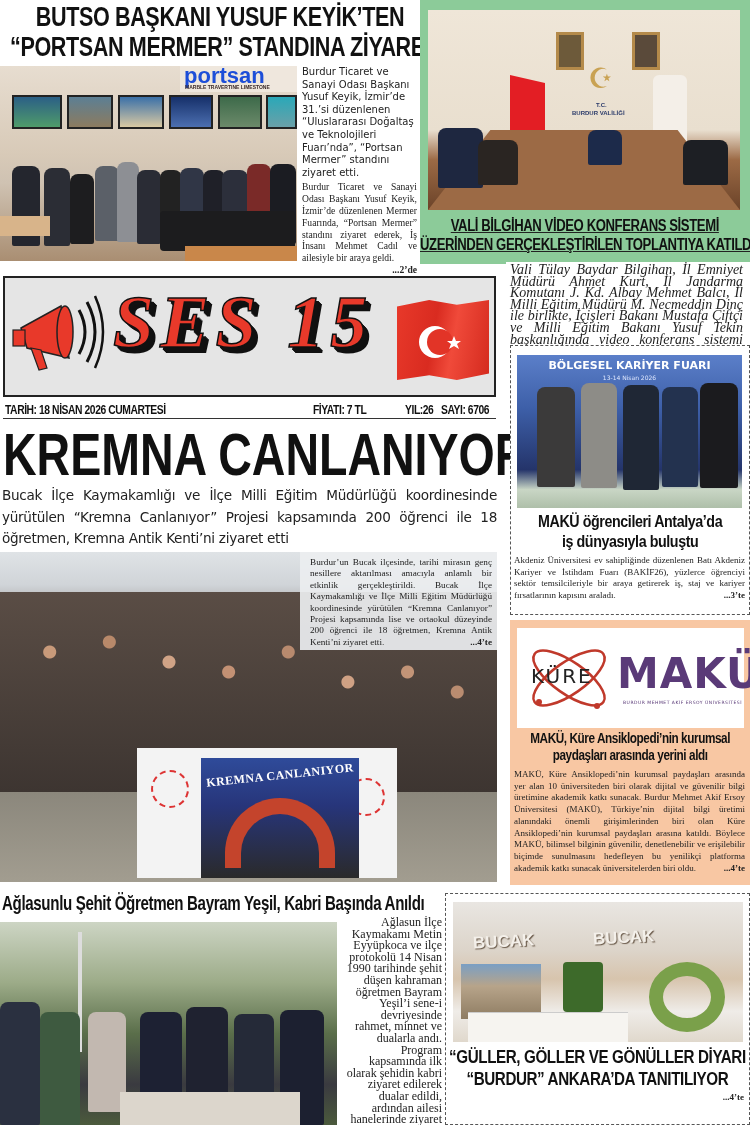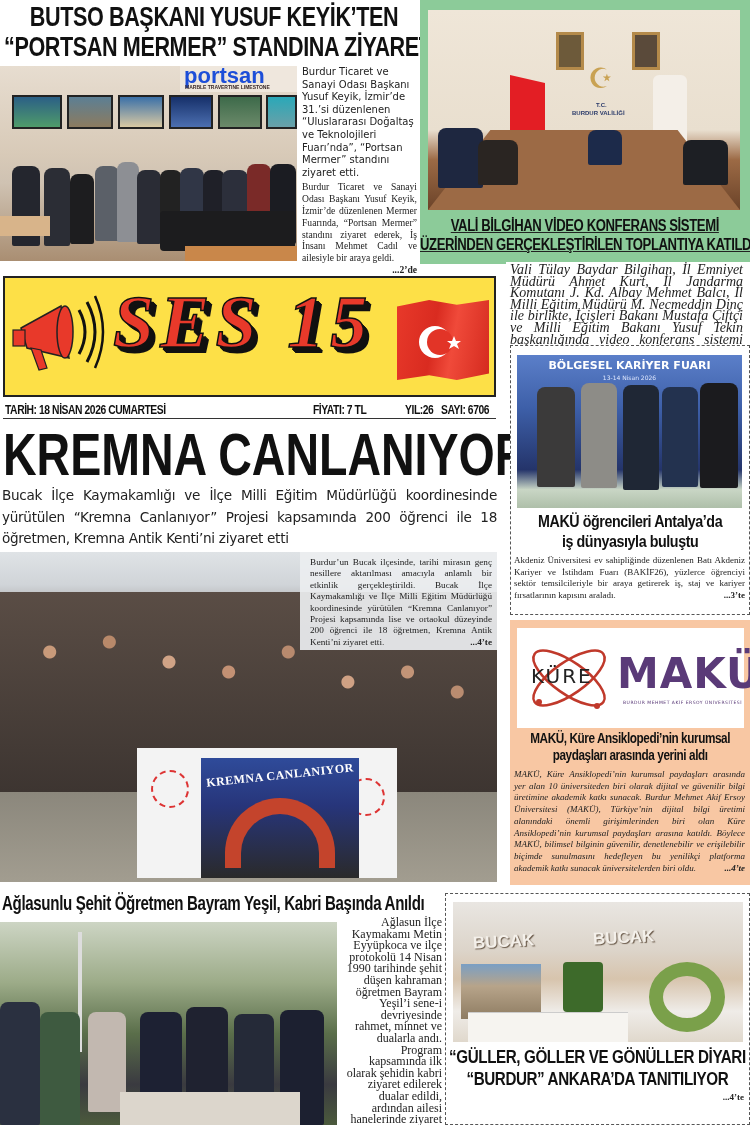--- a/index.html
+++ b/index.html
@@ -20,31 +20,31 @@
 
   .body-serif { font-family: "Liberation Serif", serif; font-size: 9.6px; line-height: 11.8px; color: #222; text-align: justify; }
   .body-sans { font-family: "DejaVu Sans", sans-serif; font-size: 10px; line-height: 12.2px; color: #222; }
   .cont { font-weight: 700; float: right; font-family: "Liberation Serif", serif; }
 
   
   .photo { position: absolute; overflow: hidden; }
   .person { position: absolute; border-radius: 8px 8px 2px 2px; }
 
   
-  #butso-title { left: 4px; top: 2px; width: 400px; }
+  #butso-title { left: 10px; top: 2px; width: 400px; }
   #butso-photo { left: 0; top: 66px; width: 297px; height: 195px;
     background: linear-gradient(#e7ddd0 0%, #d8cab8 45%, #cfc2b2 60%, #a98e72 100%); }
 
   
   #vali-box { left: 420px; top: 0; width: 330px; height: 264px; background: #8ccb99; }
   #vali-photo { left: 428px; top: 10px; width: 312px; height: 200px;
     background: linear-gradient(#efe6d8 0%, #e9dfcf 60%, #9c6a45 75%, #6b4329 100%); }
 
   
-  #masthead { left: 3px; top: 276px; width: 493px; height: 121px; border: 2px solid #222; background: #fde047; }
+  #masthead { left: 3px; top: 276px; width: 493px; height: 121px; border: 2px solid #222; background: #e5e5e5; }
   #dateline { left: 3px; top: 401px; width: 493px; height: 18px; border-bottom: 1.5px solid #333;
     font-family: "DejaVu Sans", sans-serif; font-weight: 700; font-size: 11px; color: #111; }
 
   
   #kremna-photo { left: 0; top: 552px; width: 497px; height: 330px;
     background: linear-gradient(#dfe3e6 0%, #d0d4d8 10%, #6b5f55 30%, #4e4540 60%, #8c8478 100%); }
   #kremna-text-bg { left: 300px; top: 552px; width: 197px; height: 98px; background: rgba(235,238,240,0.92); }
 
   
   .dashed { border: 1.5px dashed #555; }
@@ -228,21 +228,21 @@
     <circle cx="74" cy="72" r="3" fill="#c0392b"></circle>
   </svg>
   <div class="abs" style="left:14px; top:36px; font-family:'DejaVu Sans',sans-serif; font-size:20px; letter-spacing:2px; color:#222; font-weight:400;">KÜRE</div>
   <div class="abs" style="left:100px; top:22px; font-family:'DejaVu Sans',sans-serif; font-weight:700; font-size:42px; line-height:48px; color:#5a3a78; letter-spacing:1px;">MAKÜ</div>
   <div class="abs" style="left:106px; top:72px; font-family:'DejaVu Sans',sans-serif; font-size:4.5px; color:#5a3a78; letter-spacing:0.5px;">BURDUR MEHMET AKİF ERSOY ÜNİVERSİTESİ</div>
 </div>
 <div class="abs" style="left:510px; top:730px; width:240px; text-align:center;">
   <div class="cond" style="font-size:14px; line-height:17px; transform:scaleX(0.84); width:286px; text-align:center;">MAKÜ, Küre Ansiklopedi’nin kurumsal</div>
   <div class="cond" style="font-size:14px; line-height:17px; transform:scaleX(0.84); width:286px; text-align:center;">paydaşları arasında yerini aldı</div>
 </div>
-<div class="abs body-serif" style="left:514px; top:769px; width:231px; font-size:9px; line-height:11.7px;font-style:italic;">
+<div class="abs body-serif" style="left:514px; top:769px; width:231px; font-size:9px; line-height:11.7px;">
   <span>MAKÜ, Küre Ansiklopedi’nin kurumsal paydaşları arasında yer alan 10 üniversiteden biri olarak dijital ve güvenilir bilgi üretimine akademik katkı sunacak. Burdur Mehmet Akif Ersoy Üniversitesi (MAKÜ), Türkiye’nin dijital bilgi üretimi alanındaki önemli girişimlerinden biri olan Küre Ansiklopedi’nin kurumsal paydaşları arasına katıldı. Böylece MAKÜ, bilimsel bilginin güvenilir, denetlenebilir ve erişilebilir biçimde sunulmasını hedefleyen bu yenilikçi platforma akademik katkı sunacak üniversitelerden biri oldu.</span>
   <span class="cont">...4’te</span>
 </div>
 
 <div class="abs cond" style="left:2px; top:890px; font-size:21px; line-height:26px; transform:scaleX(0.72);">Ağlasunlu Şehit Öğretmen Bayram Yeşil, Kabri Başında Anıldı</div>
 <div class="photo" id="sehit-photo">
   <div class="abs" style="left:78px; top:10px; width:4px; height:120px; background:#ddd;"></div>
   <div class="person" style="left:0; top:80px; width:40px; height:123px; background:#2a3040;"></div>
   <div class="person" style="left:40px; top:90px; width:40px; height:113px; background:#3e5a40;"></div>
   <div class="person" style="left:88px; top:90px; width:38px; height:100px; background:#c2b8b0;"></div>

